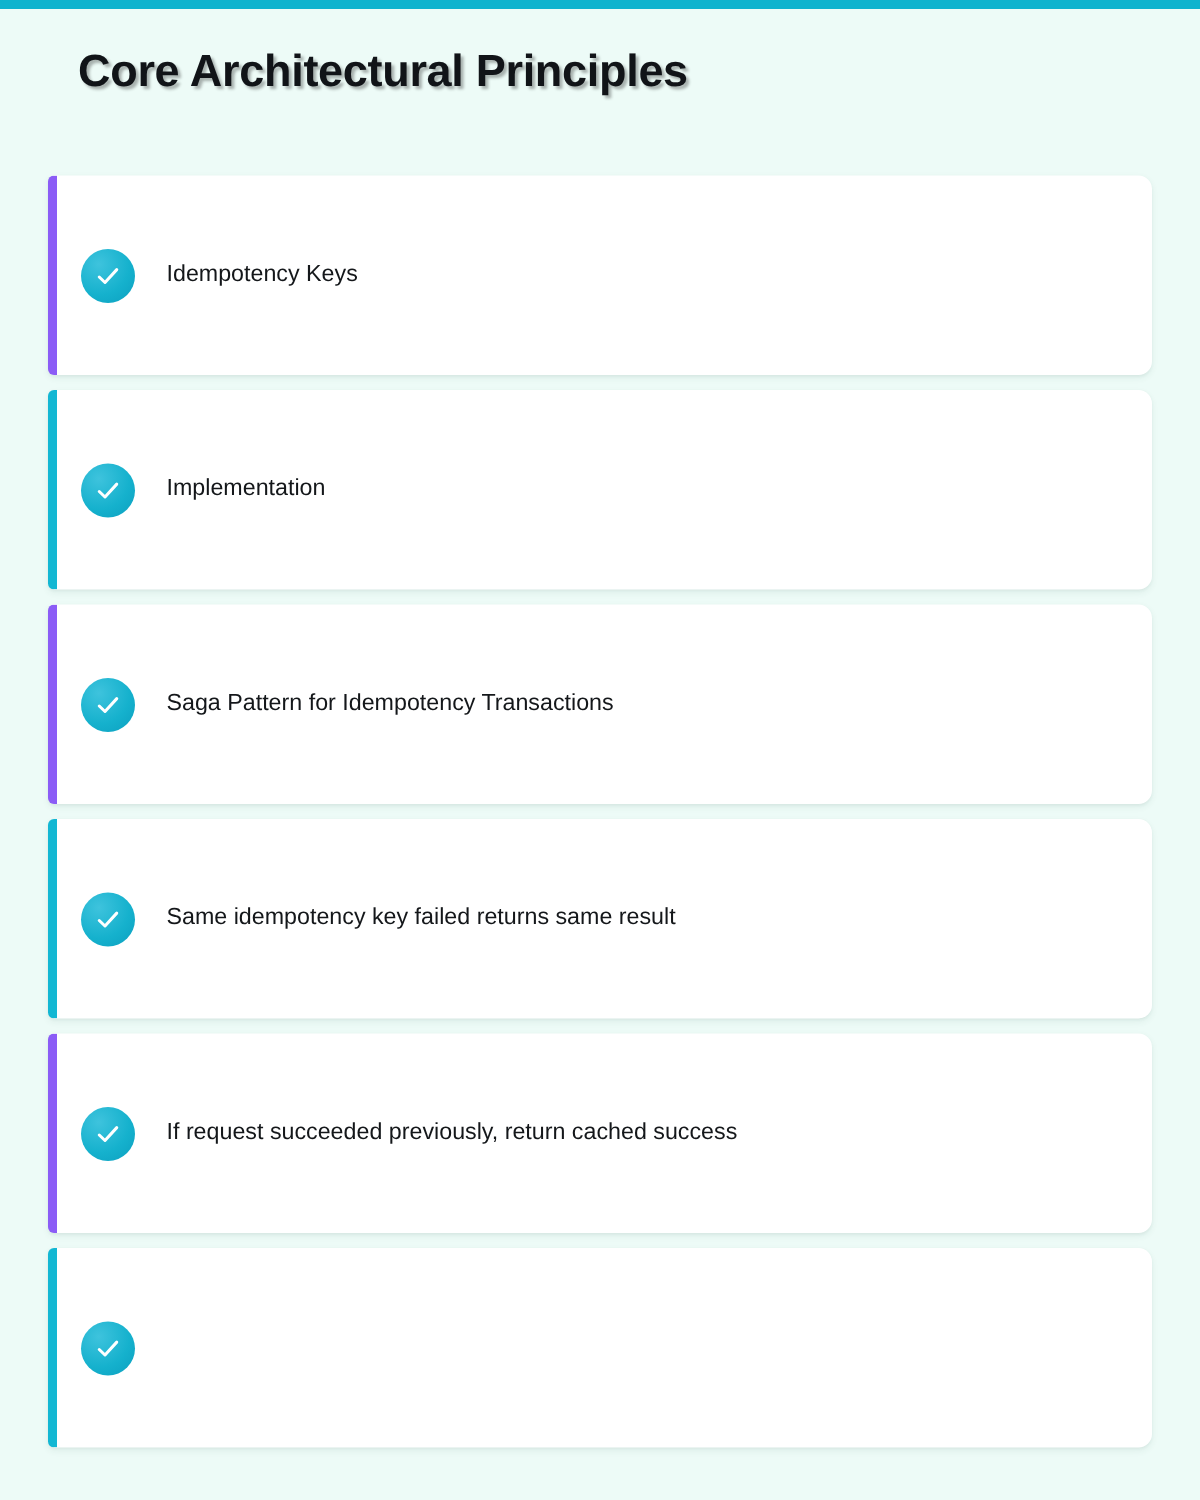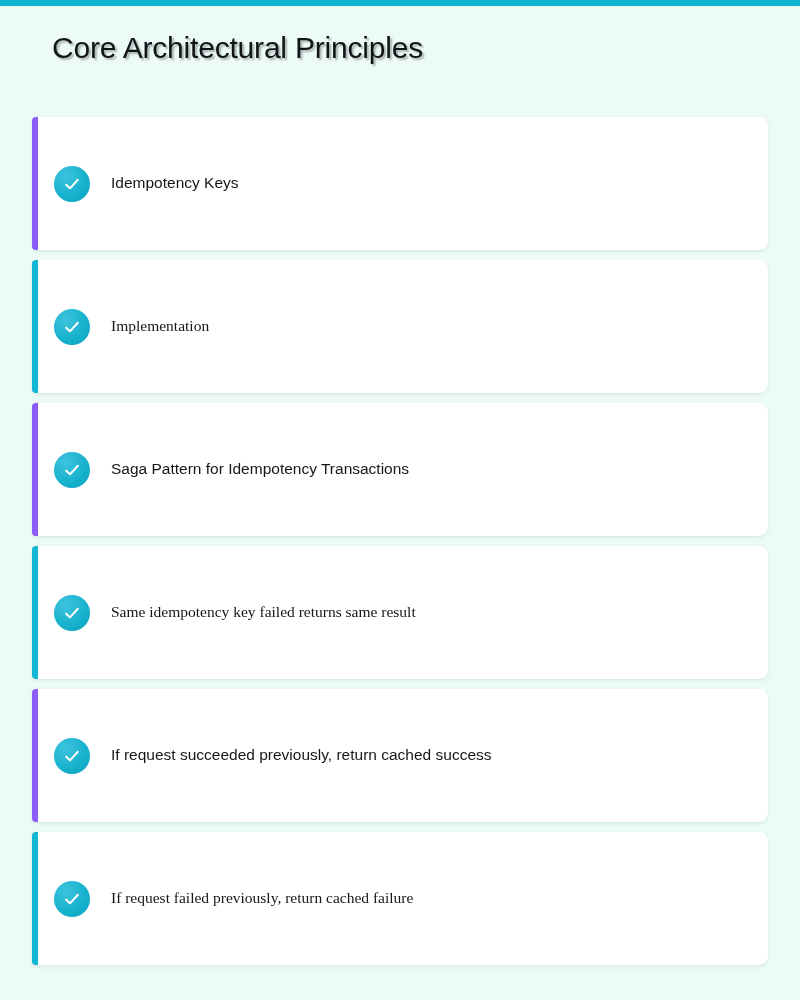--- a/index.html
+++ b/index.html
@@ -22,21 +22,21 @@
     width: 800px;
     height: 6px;
     background: #0eb3ce;
   }
 
   #page-title {
     position: absolute;
     top: 31px;
     left: 52px;
     font-size: 30px;
-    font-weight: normal;
+    font-weight: bold;
     color: #111418;
     letter-spacing: -0.2px;
     text-shadow: 2px 2px 2px rgba(20,20,20,0.32);
     white-space: nowrap;
   }
 
   #principles-list {
     position: absolute;
     top: 117px;
     left: 32px;
@@ -53,21 +53,20 @@
     border-radius: 4px 9px 9px 4px;
     border-left: 6px solid #8b5cf6;
     box-shadow: 0 2px 5px rgba(40,80,70,0.07), 0 1px 2px rgba(40,80,70,0.05);
     display: flex;
     align-items: center;
     padding-left: 16px;
   }
 
   .principle-card.accent-cyan {
     border-left-color: #13b7d3;
-    font-family: Liberation Serif, serif;
   }
 
   .check-icon {
     flex: 0 0 auto;
     width: 36px;
     height: 36px;
     border-radius: 50%;
     background: radial-gradient(circle at 33% 28%, #39c0dc 0%, #14 б0cd 55%, #0b9fbe 100%);
     background: radial-gradient(circle at 33% 28%, #3ec3dd 0%, #15b1cd 58%, #0c9fbf 100%);
     display: flex;
@@ -140,16 +139,15 @@
     </span>
     <span class="principle-label">If request succeeded previously, return cached success</span>
   </div>
 
   <div class="principle-card accent-cyan">
     <span class="check-icon">
       <svg width="20" height="20" viewBox="0 0 24 24" aria-hidden="true">
         <path d="M5 12.8 L9.6 17.2 L19 6.9" fill="none" stroke="#ffffff" stroke-width="2.4" stroke-linecap="round" stroke-linejoin="round"></path>
       </svg>
     </span>
-    <span class="principle-label">If request failed previously, return cached failure</span>
   </div>
 
 </div>
 
 </body></html>

